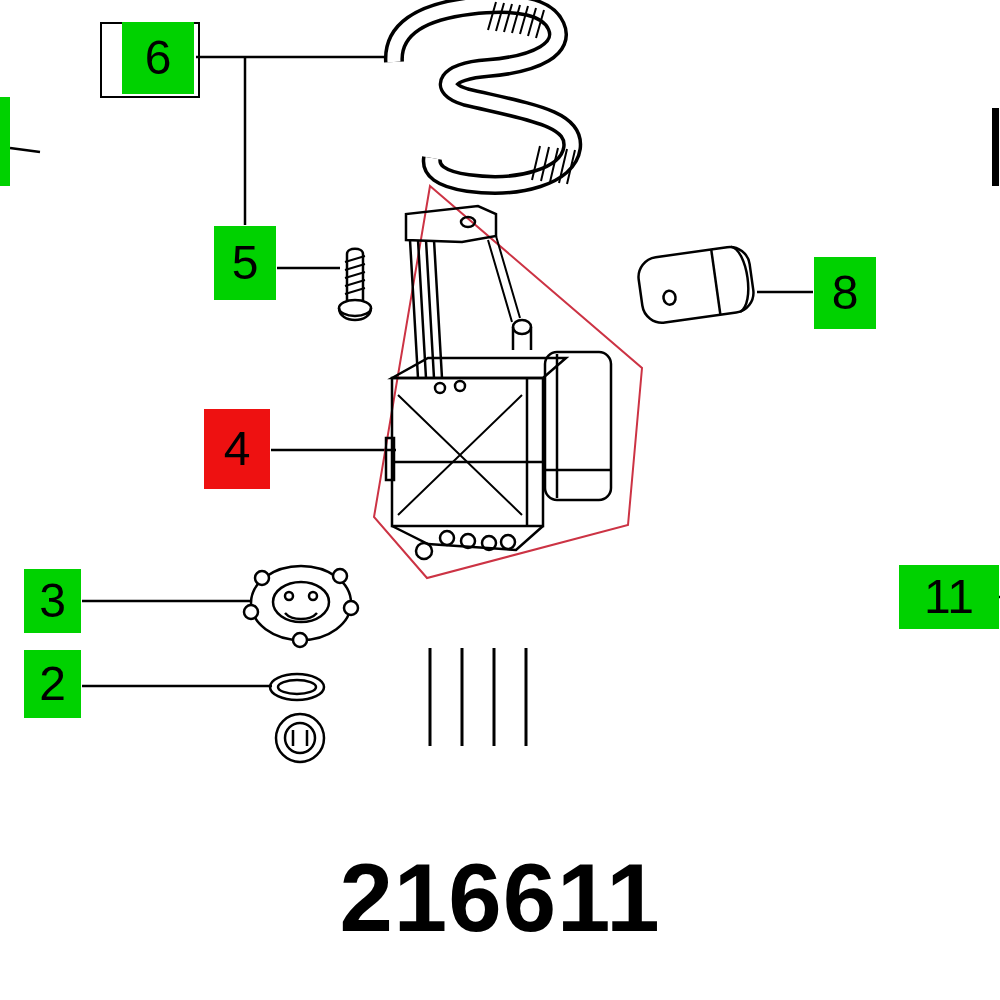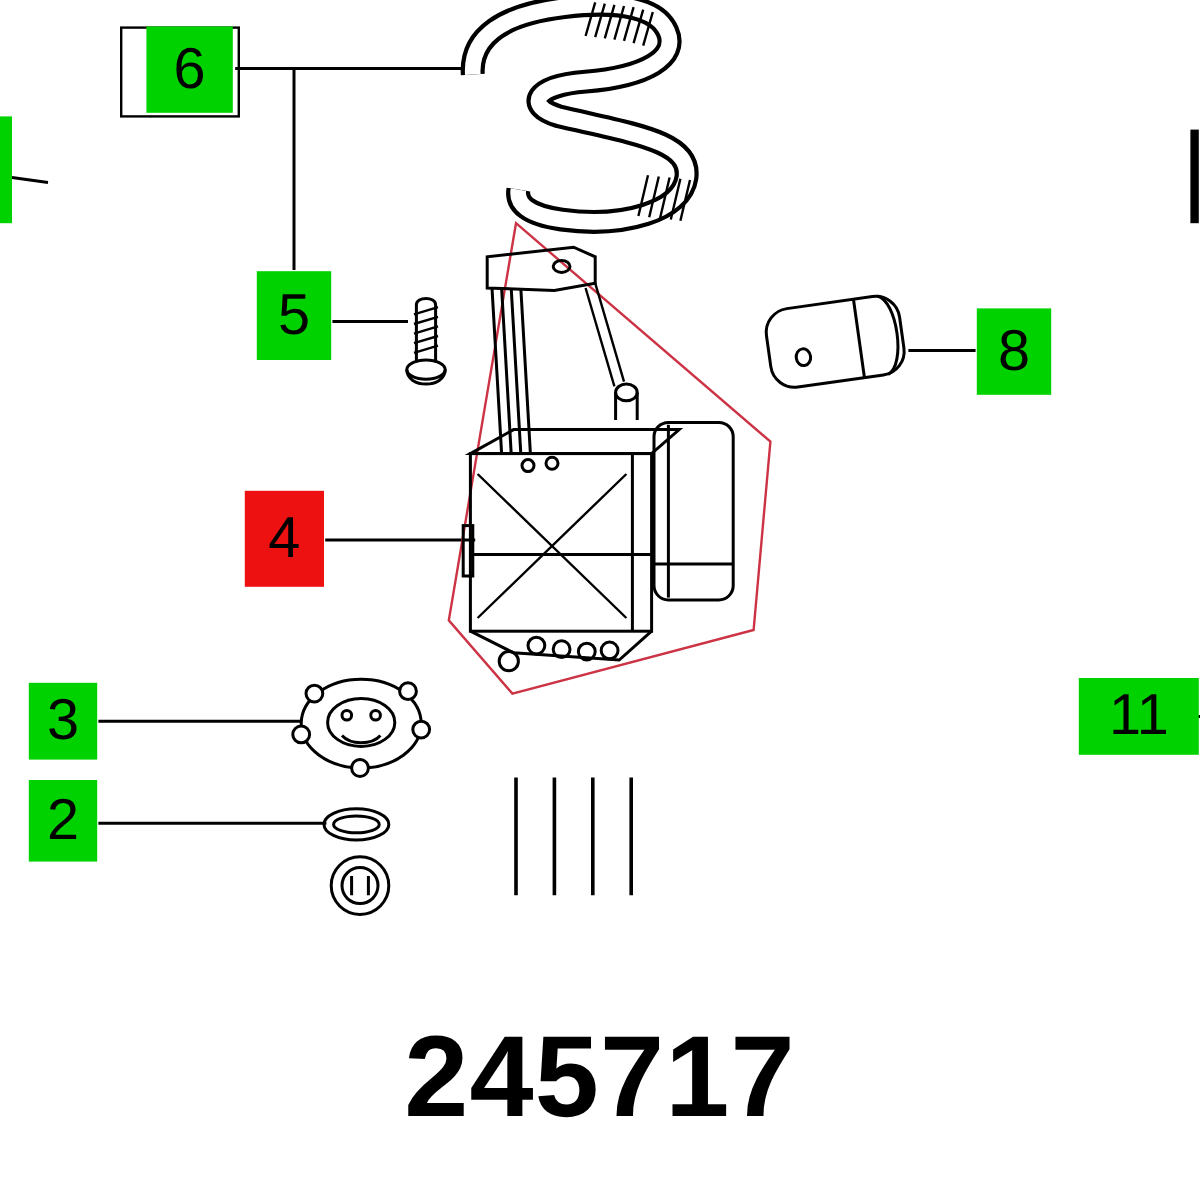--- a/index.html
+++ b/index.html
@@ -149,13 +149,13 @@
 <div class="callout box-green" style="left: 24px; top: 650px; width: 57px; height: 68px; background: rgb(0, 210, 0);">
   <span>2</span>
 </div>
 
 <div class="callout box-green" style="left: 851px; top: 565px; width: 100px; height: 64px; background: rgb(0, 210, 0); margin-left: 48px;">
   <span>11</span>
 </div>
 
 <div class="callout box-green" style="left: 0px; top: 97px; width: 10px; height: 89px; background: rgb(0, 210, 0);"></div>
 
-<div class="part-number">245717</div>
+<div class="part-number">216611</div>
 
 </body></html>

